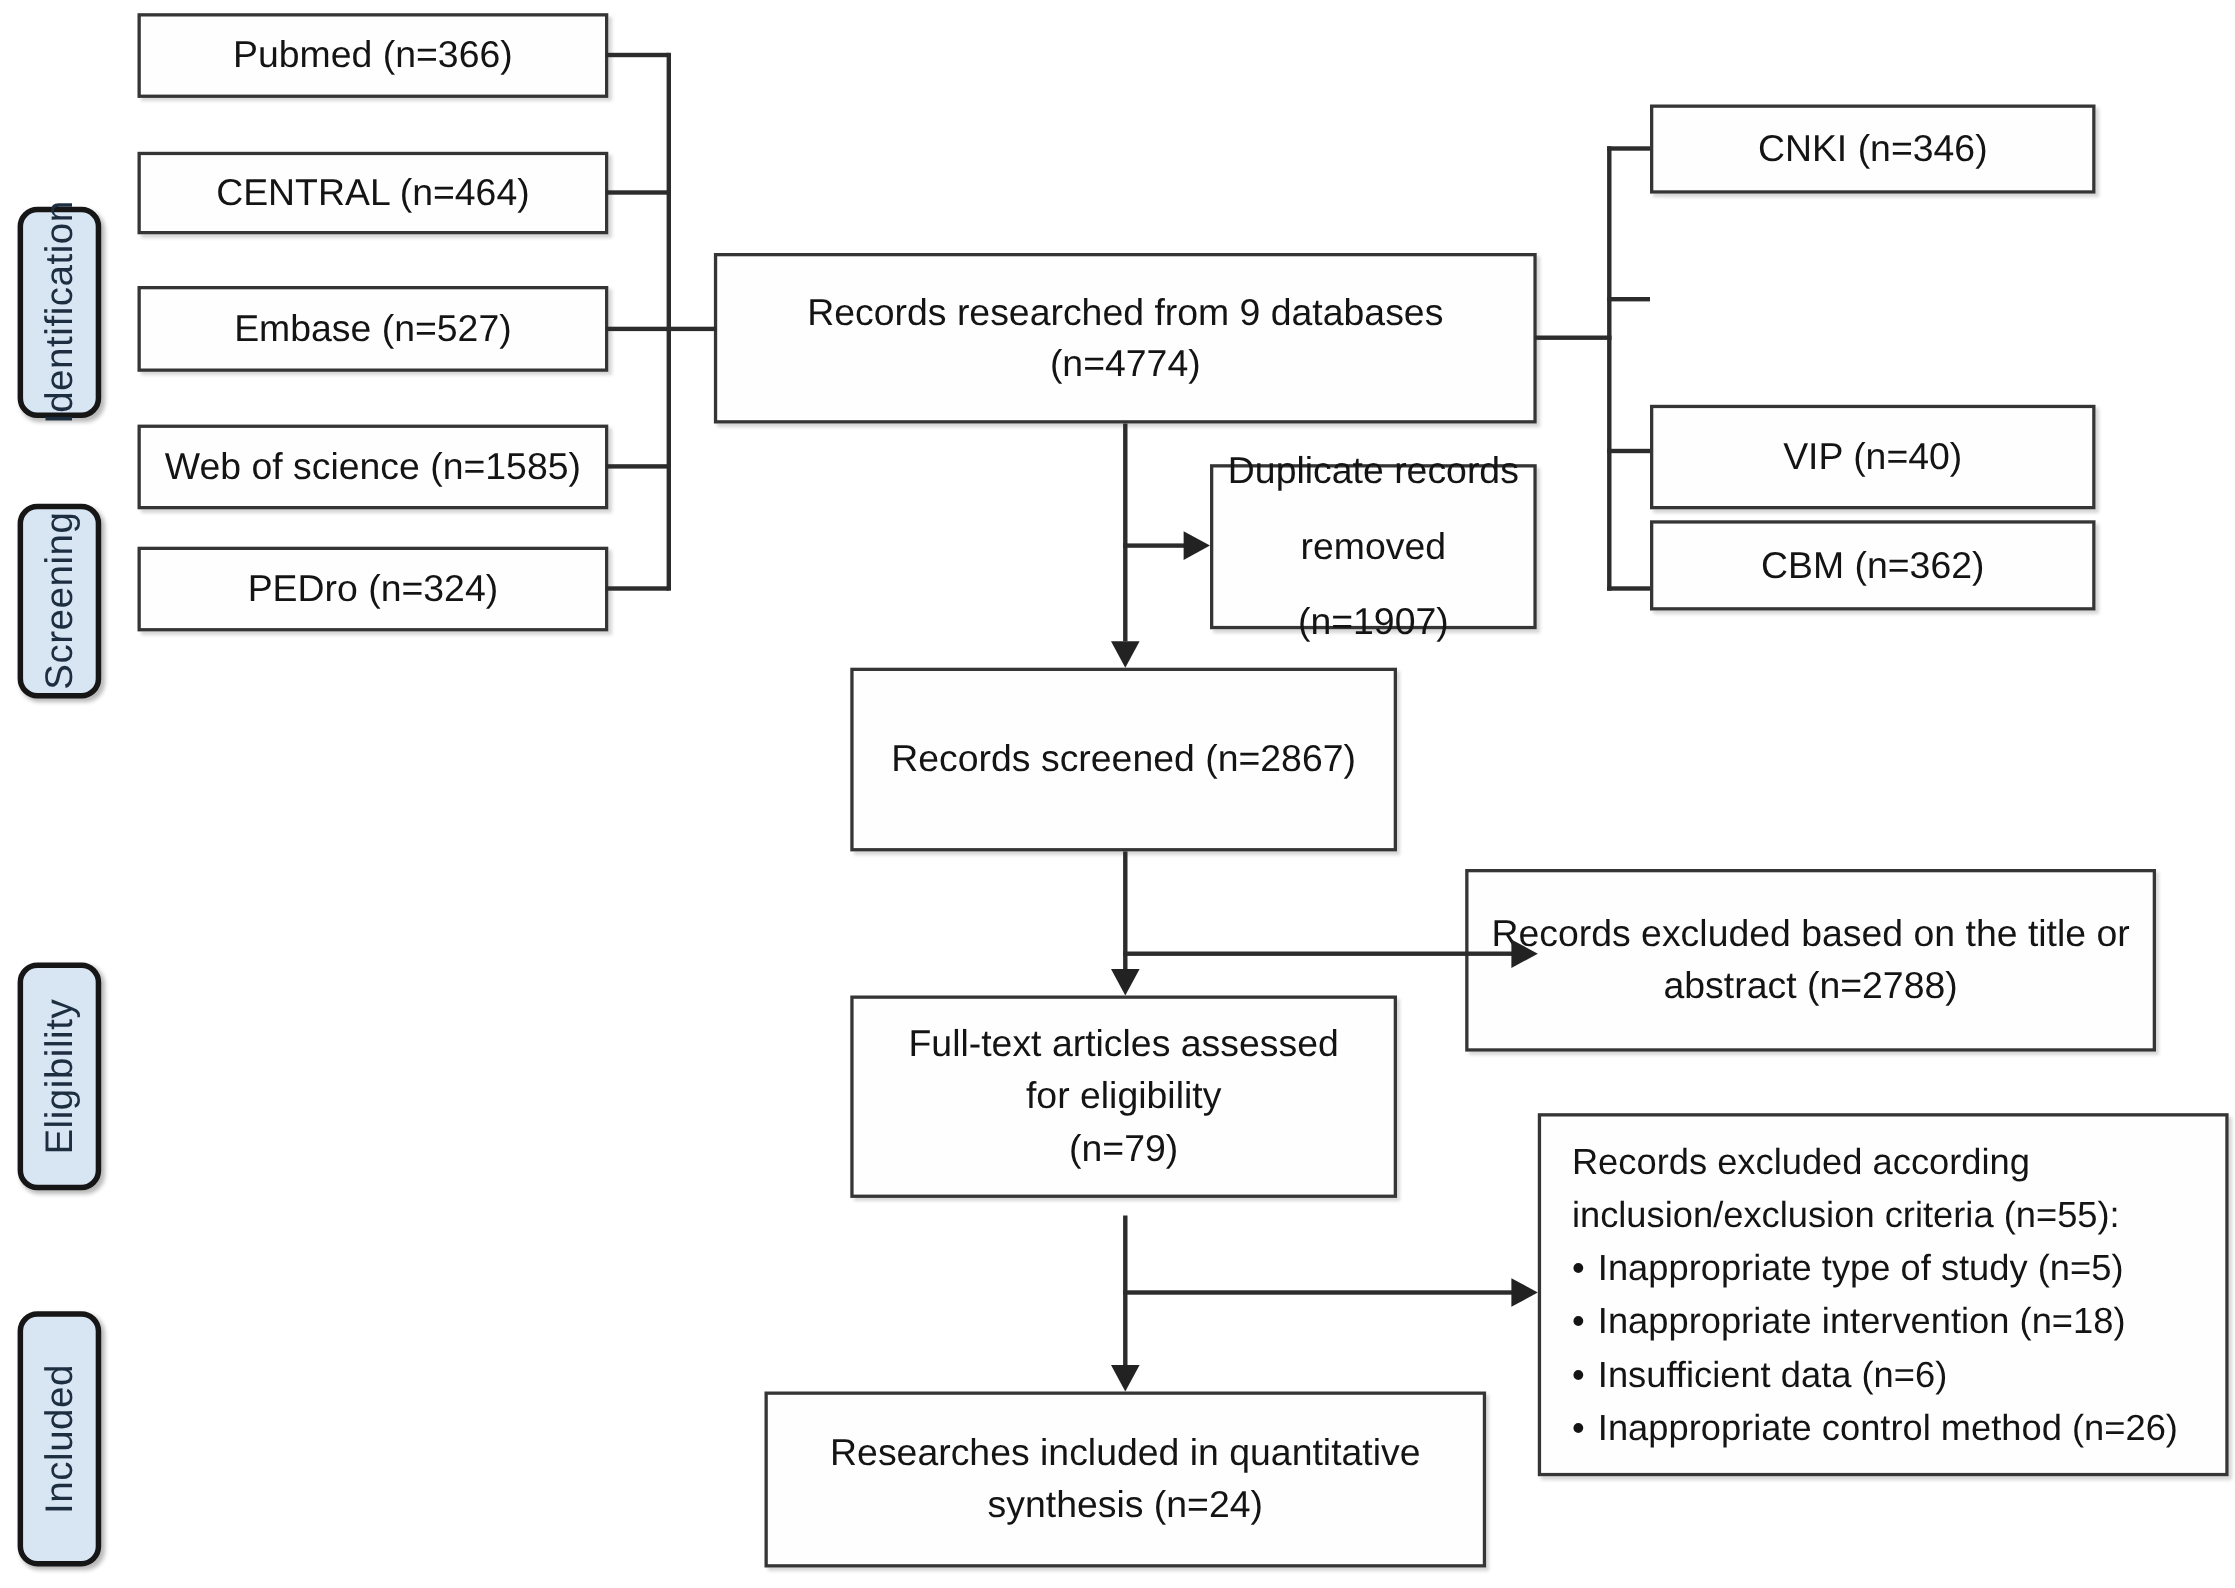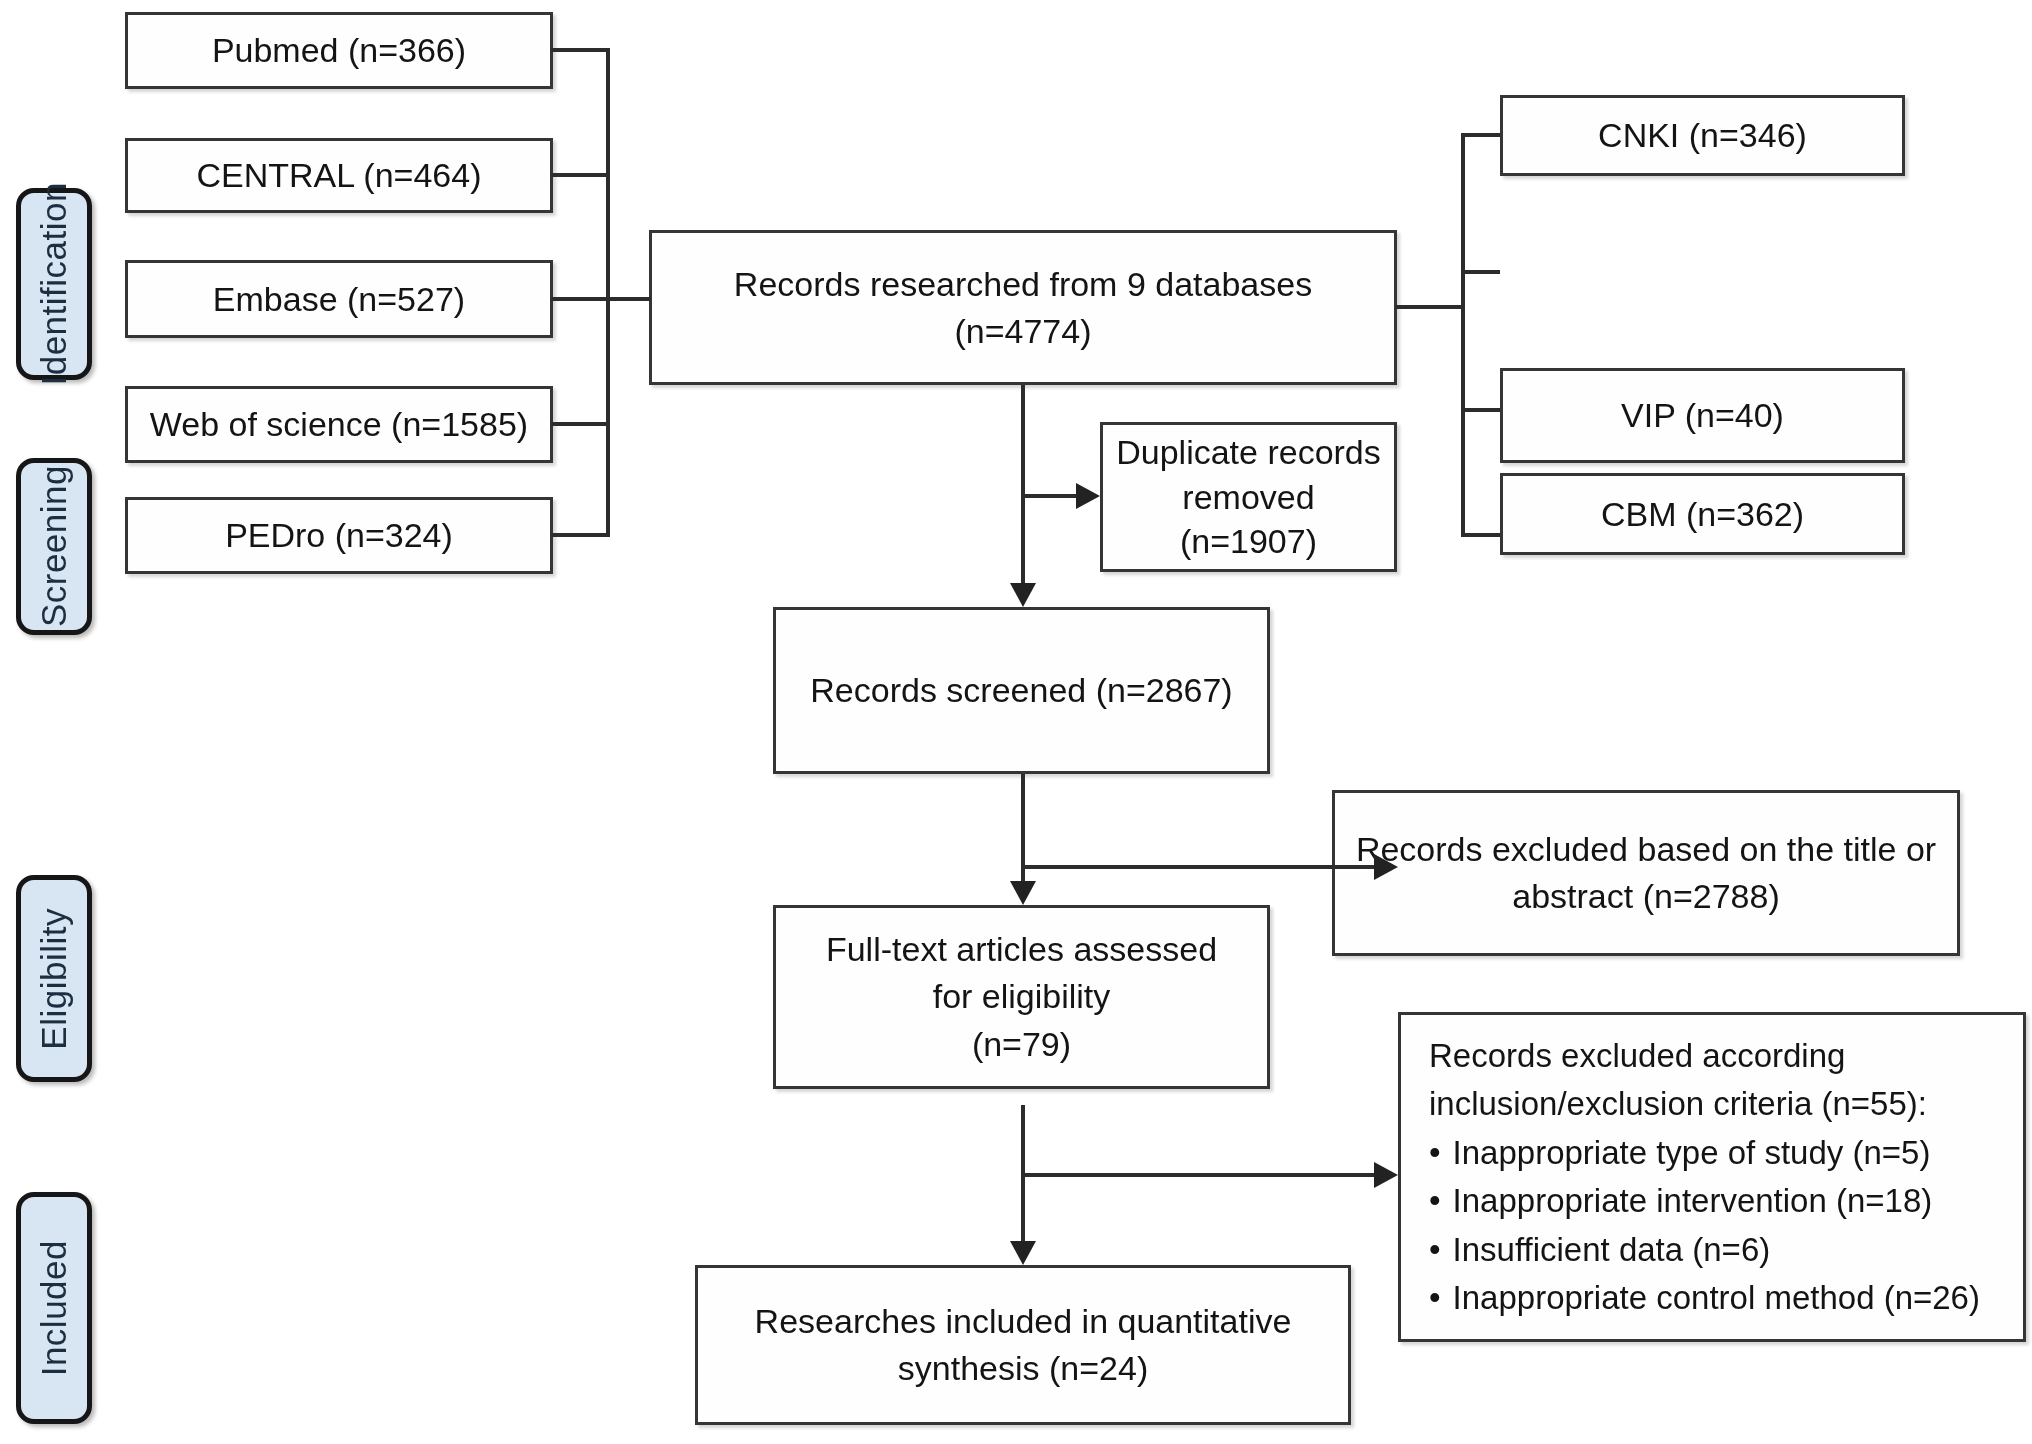--- a/index.html
+++ b/index.html
@@ -43,21 +43,21 @@
 
   
   .src-right{left:1500px;width:405px;}
   #b-cnki{top:95px;height:81px;}
   #b-wanfang{top:230px;height:85px;}
   #b-vip{top:368px;height:95px;}
   #b-cbm{top:473px;height:82px;}
 
   
   #b-researched{left:649px;top:230px;width:748px;height:155px;}
-  #b-dup{left:1100px;top:422px;width:297px;height:150px;line-height:1.32;}
+  #b-dup{left:1100px;top:422px;width:297px;height:150px;line-height:1.32;gap:24px;}
   #b-screened{left:773px;top:607px;width:497px;height:167px;}
   #b-excl1{left:1332px;top:790px;width:628px;height:166px;}
   #b-fulltext{left:773px;top:905px;width:497px;height:184px;line-height:1.4;}
   #b-criteria{
     left:1398px;top:1012px;width:628px;height:330px;
     align-items:flex-start;justify-content:center;text-align:left;
     padding:10px 18px 10px 28px;font-size:33px;line-height:1.47;
   }
   #b-included{left:695px;top:1265px;width:656px;height:160px;}
   .bullet-row{display:flex;}

